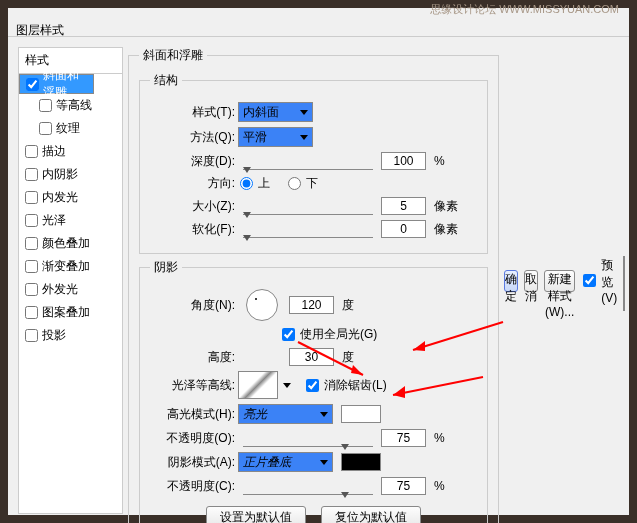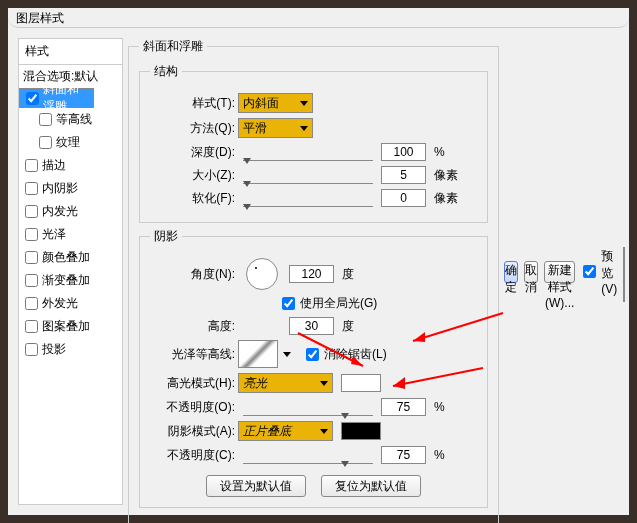--- a/index.html
+++ b/index.html
@@ -1,34 +1,34 @@
 <!DOCTYPE html>
 <html><head>
 <meta charset="utf-8">
 <style>
 * { box-sizing: border-box; margin: 0; padding: 0; }
 body { font-family: "Microsoft YaHei", SimSun, sans-serif; font-size: 12px; background: #fff; }
 .window { width: 637px; height: 523px; border: 8px solid #3a2f28; background: #f0f0f0; position: relative; }
-.titlebar { height: 20px; background: #f0f0f0; border-bottom: 1px solid #ccc; padding: 2px 8px; border-radius: 10px; }
+.titlebar { height: 20px; background: #f0f0f0; border-bottom: 1px solid #ccc; padding: 14px 8px; }
 .watermark { position: absolute; top: -6px; right: 10px; color: #a89888; font-size: 11px; }
 .body { display: flex; padding: 10px; gap: 5px; height: calc(100% - 20px); }
 .sidebar { width: 105px; border: 1px solid #ccc; background: #fff; overflow: hidden; }
 .sidebar-head { padding: 4px 6px; border-bottom: 1px solid #ccc; }
 .sidebar-item { display: flex; align-items: center; padding: 3px 4px; gap: 2px; }
 .sidebar-item.sel { background: #3399ff; color: #fff; }
 .sidebar-item.sub { padding-left: 18px; }
 .main { flex: 1; position: relative; }
 .right { width: 115px; display: flex; flex-direction: row; gap: 6px; align-items: center; }
 .btn { width: 100px; height: 22px; border: 1px solid #888; background: linear-gradient(#fdfdfd,#e8e8e8); border-radius: 3px; cursor: pointer; font-size: 12px; }
 .btn.primary { background: linear-gradient(#e8f0ff,#c8d8f8); border-color: #5a7adf; }
 fieldset { border: 1px solid #ccc; padding: 8px 10px 10px; margin-bottom: 5px; }
 legend { padding: 0 4px; font-size: 12px; }
 .row { display: flex; align-items: center; margin: 5px 0; gap: 3px; }
 .lbl { width: 85px; text-align: right; }
-.sel { width: 75px; height: 20px; border: 1px solid #888; background: #eab308; padding: 0 4px; display: flex; align-items: center; justify-content: space-between; }
+.sel { width: 75px; height: 20px; border: 1px solid #888; background: #3b82f6; padding: 0 4px; display: flex; align-items: center; justify-content: space-between; }
 .sel.wide { width: 95px; font-style: italic; }
 .tri { width: 0; height: 0; border-left: 4px solid transparent; border-right: 4px solid transparent; border-top: 5px solid #000; }
 .slider { width: 130px; height: 18px; position: relative; border-bottom: 1px solid #888; margin: 0 5px; }
 .slider::after { content: ''; position: absolute; left: 0; bottom: -4px; width: 0; height: 0; border-left: 4px solid transparent; border-right: 4px solid transparent; border-top: 6px solid #555; }
 .slider.s75::after { left: 75%; }
 .num { width: 45px; height: 18px; border: 1px solid #888; background: #fff; text-align: center; font-size: 12px; }
 .unit { margin-left: 5px; }
 .angle-ctrl { width: 32px; height: 32px; border: 1px solid #888; border-radius: 50%; background: #fff; position: relative; margin: 0 8px; }
 .angle-ctrl::after { content: ''; position: absolute; width: 2px; height: 2px; background: #000; border-radius: 50%; left: 8px; top: 8px; }
 .contour { width: 40px; height: 28px; border: 1px solid #888; background: linear-gradient(135deg,#fff 0%,#fff 40%,#888 50%,#fff 60%,#fff 100%); display: inline-block; }
@@ -37,27 +37,27 @@
 .swatch.black { background: #000; }
 .preview-box { width: 55px; height: 55px; background: radial-gradient(circle at 40% 40%, #333 30%, #000 60%, #555 100%); border: 1px solid #888; margin-top: 5px; }
 .bottom-btns { display: flex; gap: 15px; justify-content: center; margin-top: 11px; }
 .arrow { position: absolute; pointer-events: none; }
 input[type=checkbox], input[type=radio] { margin: 0 2px; }
 </style>
 </head>
 <body>
 
 <div class="window">
+  <div class="watermark">思缘设计论坛 WWW.MISSYUAN.COM</div>
   <div class="titlebar">
     <span>图层样式</span>
   </div>
   <div class="body">
     <div class="sidebar">
       <div class="sidebar-head">样式</div>
-      <div class="sidebar-item">混合选项:默认</div>
       <div class="sidebar-item sel">
           <input type="checkbox" checked="" style="">
           <span>斜面和浮雕</span>
         </div>
       <div class="sidebar-item sub">
           <input type="checkbox" style="">
           <span>等高线</span>
         </div>
       <div class="sidebar-item sub">
           <input type="checkbox" style="">
@@ -118,20 +118,27 @@
               <div class="sel">
                 <span>平滑</span>
                 <span class="tri"></span>
               </div>
             </div>
           <div class="row">
               <span class="lbl">深度(D):</span>
               <div class="slider"></div>
               <input class="num" value="100" style="">
               <span class="unit">%</span>
+            </div>
+          <div class="row">
+              <span class="lbl">方向:</span>
+              <input type="radio" checked="" style="">
+              <span>上</span>
+              <input type="radio" style="margin-left: 15px;">
+              <span>下</span>
             </div>
           <div class="row">
               <span class="lbl">大小(Z):</span>
               <div class="slider"></div>
               <input class="num" value="5" style="">
               <span class="unit">像素</span>
             </div>
           <div class="row">
               <span class="lbl">软化(F):</span>
               <div class="slider"></div>

